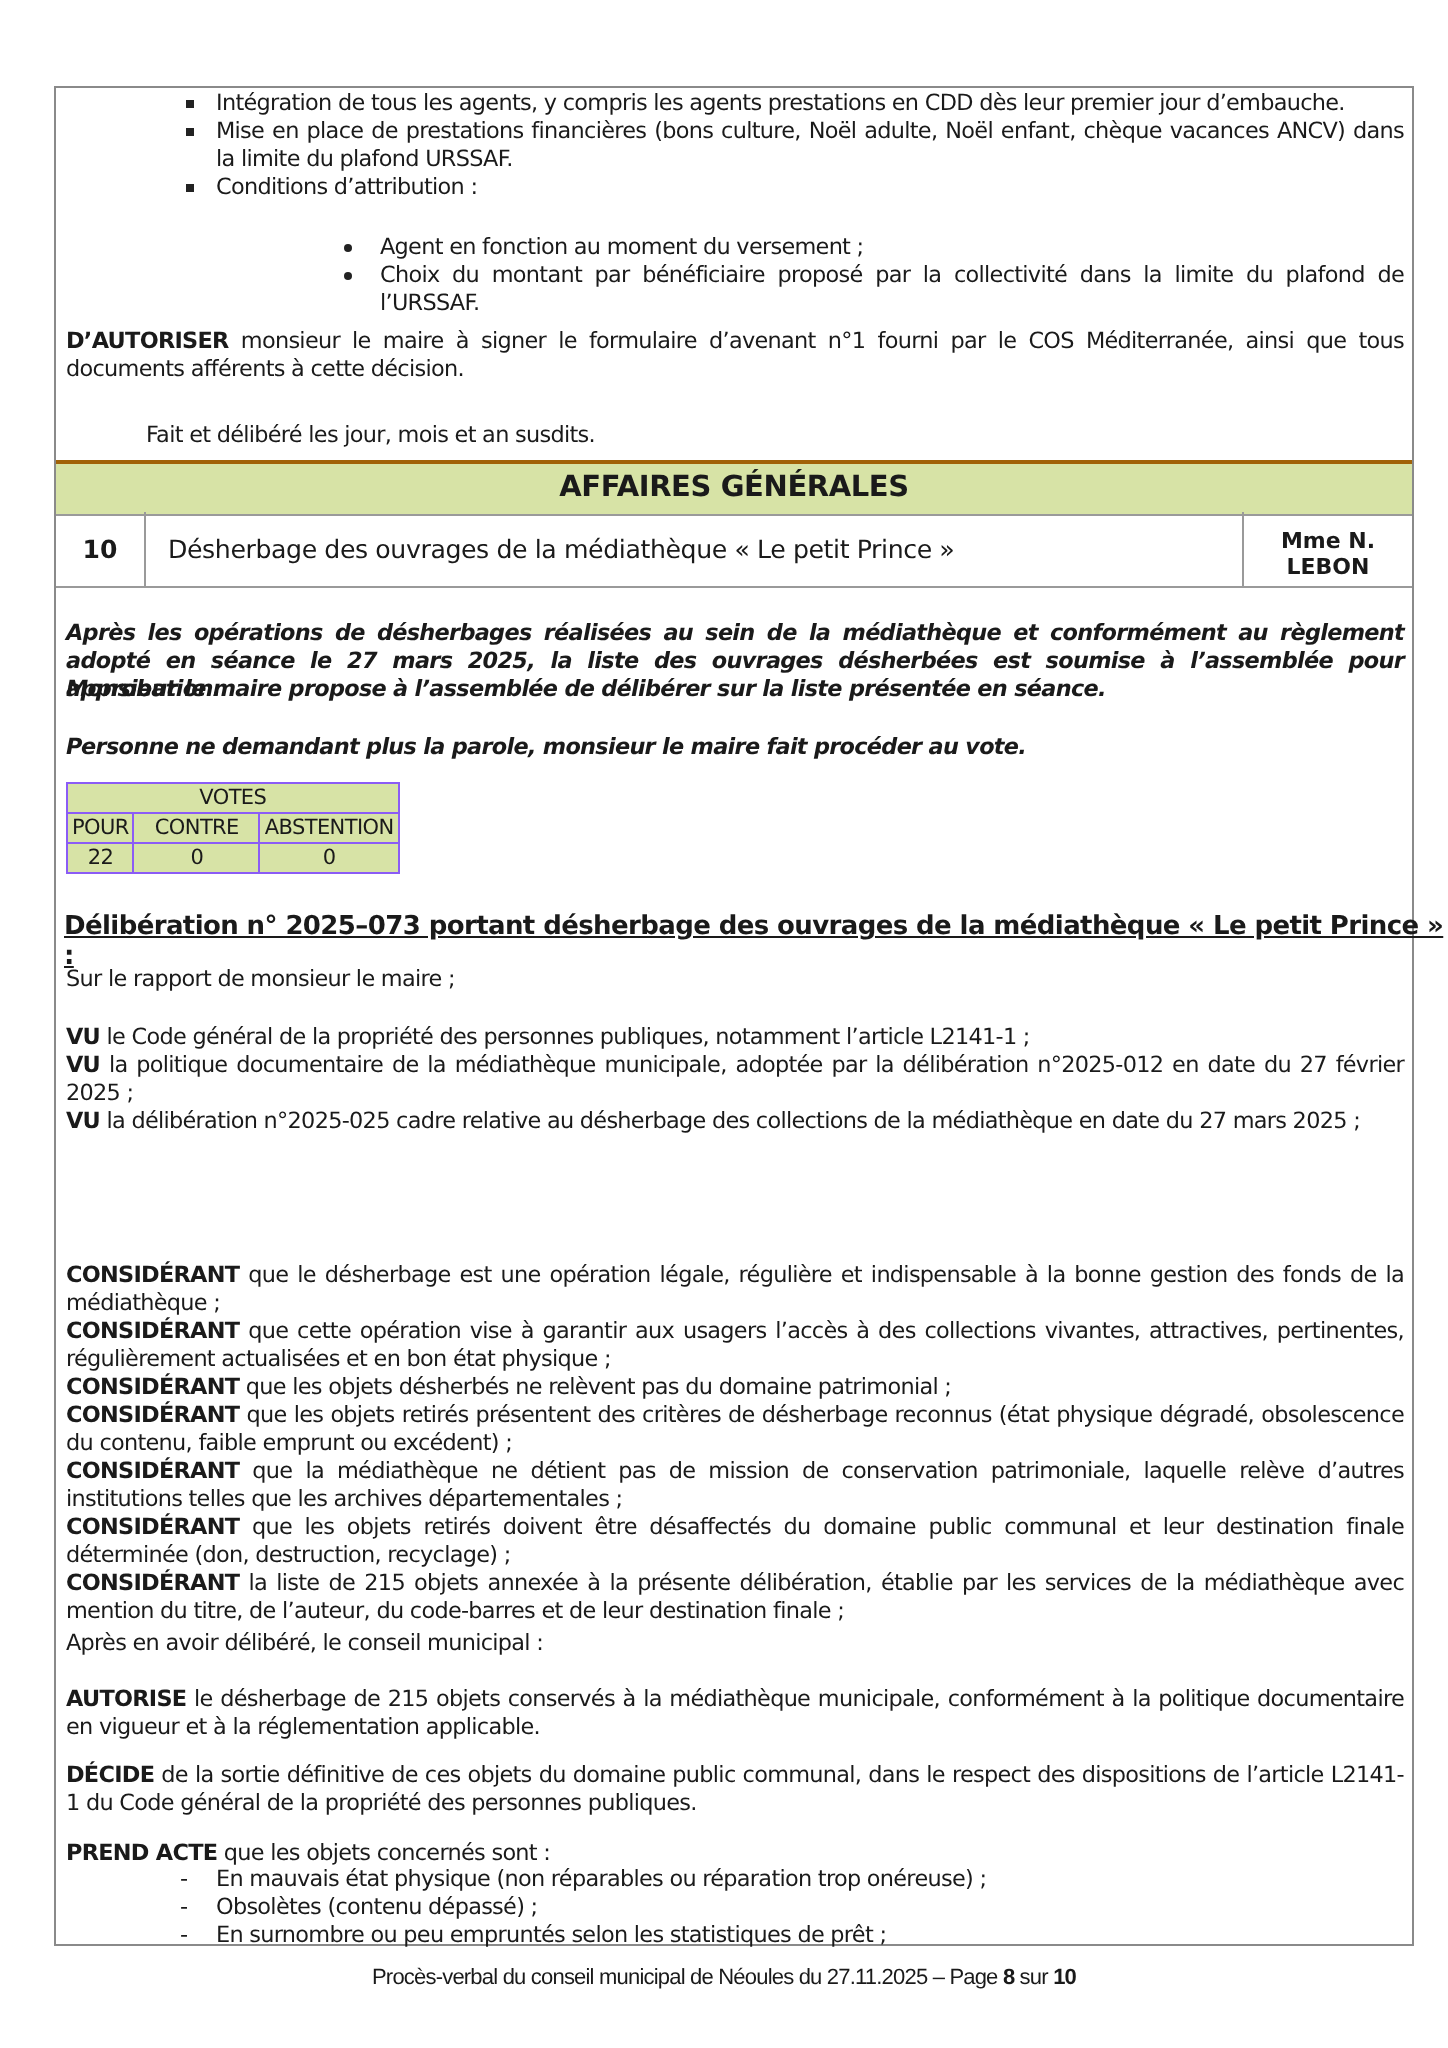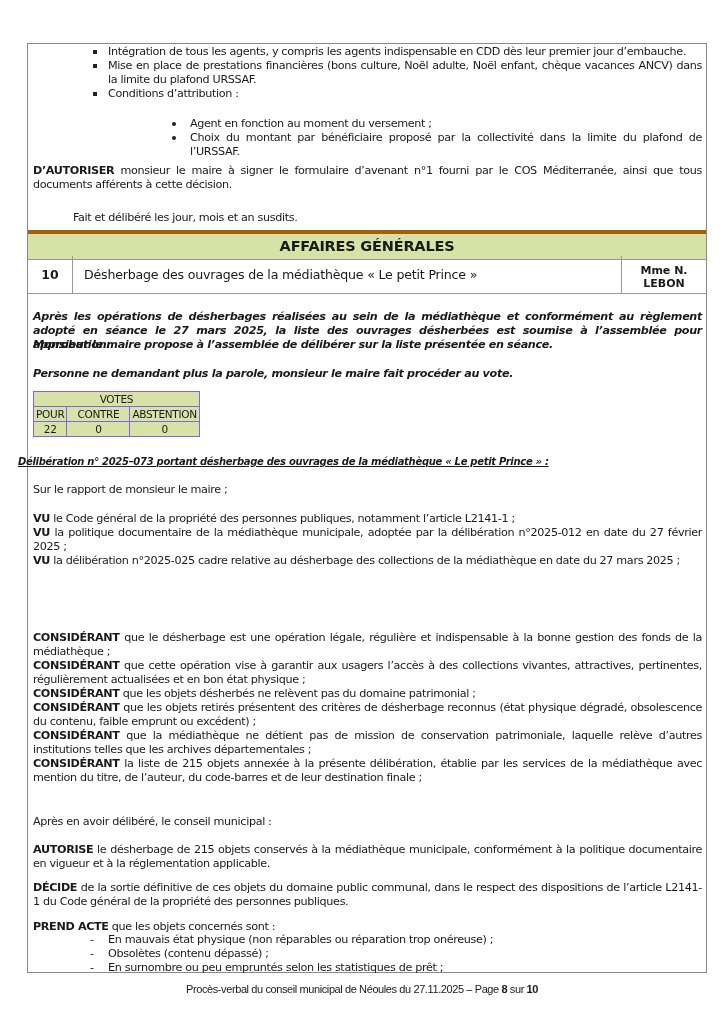--- a/index.html
+++ b/index.html
@@ -11,45 +11,45 @@
   .just { text-align:justify; }
   .sq-list { position:absolute; left:90px; width:612px; }
   .sq-item { position:relative; padding-left:18px; }
   .sq-item::before { content:""; position:absolute; left:3px; top:5px; width:4px; height:4px; background:#222; }
   .dot-list { position:absolute; left:168px; width:534px; }
   .dot-item { position:relative; padding-left:22px; }
   .dot-item::before { content:""; position:absolute; left:4px; top:5px; width:4px; height:4px; border-radius:50%; background:#222; }
   .para { position:absolute; left:33px; width:669px; }
   b { font-weight:bold; }
   .section-band { position:absolute; left:28px; top:230px; width:678px; height:25px;
-                  background:#d7e3a6; border-top:4px solid #a16207; border-bottom:1px solid #9a9a9a;
+                  background:#d7e3a6; border-top:2px solid #a16207; border-bottom:1px solid #9a9a9a;
                   text-align:center; font-weight:bold; font-size:14.5px; line-height:25px; letter-spacing:-0.2px; }
   .item-row { position:absolute; left:28px; top:256px; width:678px; height:37px; border-bottom:1px solid #9a9a9a; }
   .item-num { position:absolute; left:0; top:0; width:44px; height:37px; border-right:1px solid #9a9a9a;
               font-weight:bold; font-size:12.5px; line-height:37px; text-align:center; }
   .item-title { position:absolute; left:56px; top:0; height:37px; line-height:37px; font-weight:normal; font-size:12.6px; letter-spacing:-0.2px; }
   .item-rap { position:absolute; left:593px; top:0; width:85px; height:37px; border-left:1px solid #9a9a9a;
               font-weight:bold; font-size:11px; line-height:13px; text-align:center; padding-top:8px; box-sizing:border-box; }
   .italic { font-style:italic;font-weight:bold; }
   table.votes { position:absolute; left:33px; top:391px; border-collapse:collapse; background:#d7e3a6;
                 font-size:10.5px; letter-spacing:-0.3px; }
   table.votes td { border:1px solid #8b5cf6; text-align:center; padding:0 2px; height:14px; line-height:14px; }
-  .delib-title { position:absolute; left:18px; top:456px; font-weight:bold; font-size:10px; text-decoration:underline; letter-spacing:-0.3px;font-style:italic; }
+  .delib-title { position:absolute; left:32px; top:456px; font-weight:bold; font-size:13px; text-decoration:underline; letter-spacing:-0.3px; }
   .dash-list { position:absolute; left:90px; width:600px; }
   .dash-item { position:relative; padding-left:18px; }
   .dash-item::before { content:"-"; position:absolute; left:0; top:0; }
   .footer { position:absolute; left:0; top:983px; width:724px; text-align:center; font-size:11px; letter-spacing:-0.4px; font-family:"Liberation Sans", sans-serif; }
 </style>
 </head>
 <body>
 
 <div class="frame"></div>
 
 <div class="sq-list txt just" style="top:45px;">
-  <div class="sq-item">Intégration de tous les agents, y compris les agents indispensable en CDD dès leur premier jour d’embauche.</div>
+  <div class="sq-item">Intégration de tous les agents, y compris les agents prestations en CDD dès leur premier jour d’embauche.</div>
   <div class="sq-item">Mise en place de prestations financières (bons culture, Noël adulte, Noël enfant, chèque vacances ANCV) dans la limite du plafond URSSAF.</div>
   <div class="sq-item">Conditions d’attribution :</div>
 </div>
 <div class="dot-list txt just" style="top:117px;">
   <div class="dot-item">Agent en fonction au moment du versement ;</div>
   <div class="dot-item">Choix du montant par bénéficiaire proposé par la collectivité dans la limite du plafond de l’URSSAF.</div>
 </div>
 <div class="para txt just" style="top:164px;"><b>D’AUTORISER</b><span> monsieur le maire à signer le formulaire d’avenant n°1 fourni par le COS Méditerranée, ainsi que tous documents afférents à cette décision.</span></div>
 <div class="para txt" style="top:211px;margin-left:40px;">Fait et délibéré les jour, mois et an susdits.</div>
 
@@ -94,20 +94,21 @@
   <div><b>VU</b><span> la politique documentaire de la médiathèque municipale, adoptée par la délibération n°2025-012 en date du 27 février 2025 ;</span></div>
   <div><b>VU</b><span> la délibération n°2025-025 cadre relative au désherbage des collections de la médiathèque en date du 27 mars 2025 ;</span></div>
 </div>
 
 <div class="para txt just" style="top:631px;">
   <div><b>CONSIDÉRANT</b><span> que le désherbage est une opération légale, régulière et indispensable à la bonne gestion des fonds de la médiathèque ;</span></div>
   <div><b>CONSIDÉRANT</b><span> que cette opération vise à garantir aux usagers l’accès à des collections vivantes, attractives, pertinentes, régulièrement actualisées et en bon état physique ;</span></div>
   <div><b>CONSIDÉRANT</b><span> que les objets désherbés ne relèvent pas du domaine patrimonial ;</span></div>
   <div><b>CONSIDÉRANT</b><span> que les objets retirés présentent des critères de désherbage reconnus (état physique dégradé, obsolescence du contenu, faible emprunt ou excédent) ;</span></div>
   <div><b>CONSIDÉRANT</b><span> que la médiathèque ne détient pas de mission de conservation patrimoniale, laquelle relève d’autres institutions telles que les archives départementales ;</span></div>
+  <div><b>CONSIDÉRANT</b><span> que les objets retirés doivent être désaffectés du domaine public communal et leur destination finale déterminée (don, destruction, recyclage) ;</span></div>
   <div><b>CONSIDÉRANT</b><span> la liste de 215 objets annexée à la présente délibération, établie par les services de la médiathèque avec mention du titre, de l’auteur, du code-barres et de leur destination finale ;</span></div>
 </div>
 
 <div class="para txt" style="top:815px;">Après en avoir délibéré, le conseil municipal :</div>
 
 <div class="para txt just" style="top:843px;"><b>AUTORISE</b><span> le désherbage de 215 objets conservés à la médiathèque municipale, conformément à la politique documentaire en vigueur et à la réglementation applicable.</span></div>
 
 <div class="para txt just" style="top:881px;"><b>DÉCIDE</b><span> de la sortie définitive de ces objets du domaine public communal, dans le respect des dispositions de l’article L2141-1 du Code général de la propriété des personnes publiques.</span></div>
 
 <div class="para txt" style="top:920px;"><b>PREND ACTE</b><span> que les objets concernés sont :</span></div>

